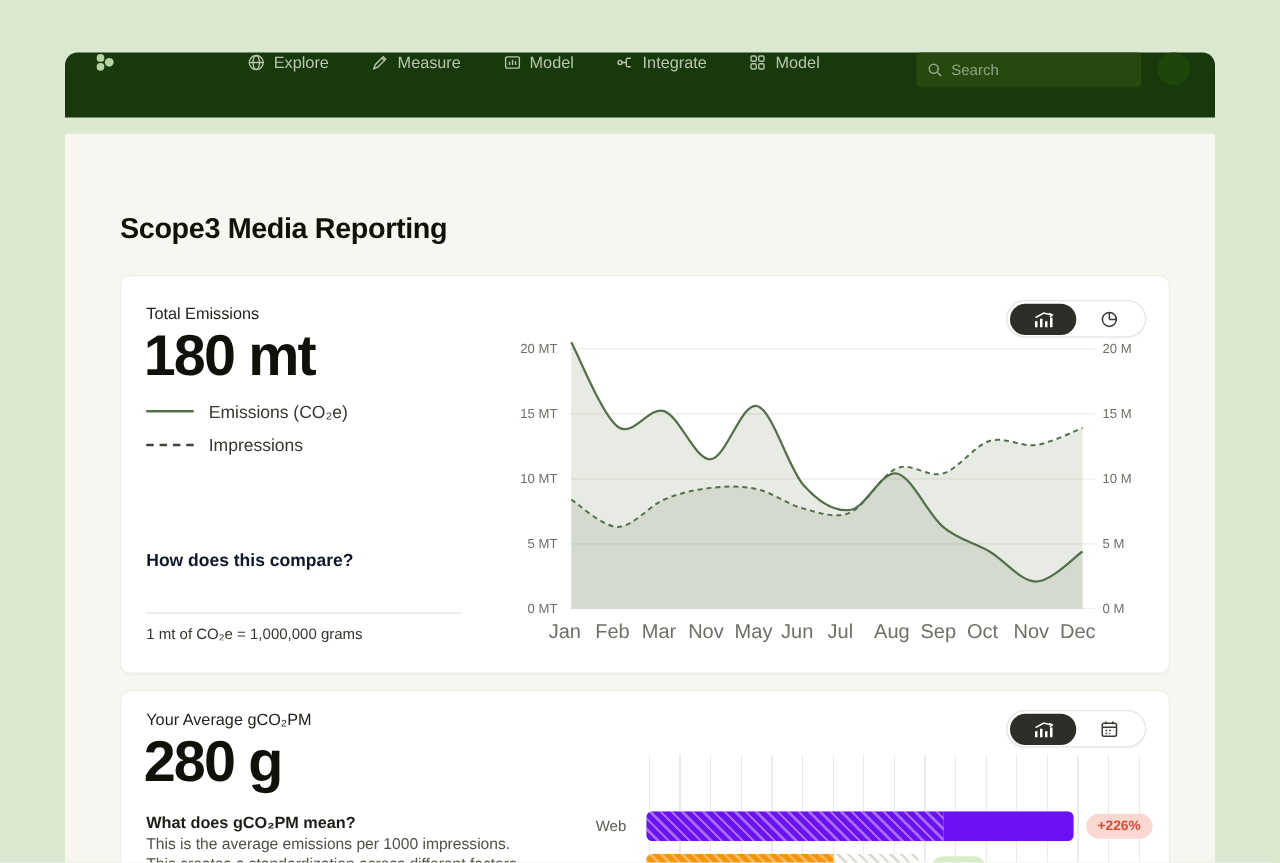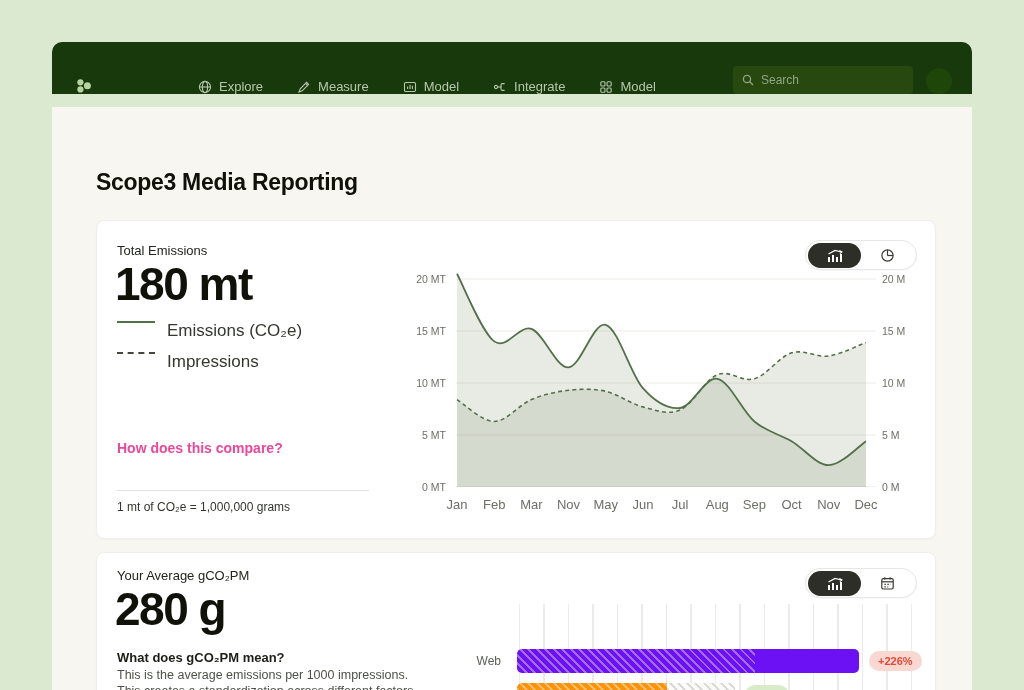--- a/index.html
+++ b/index.html
@@ -3,21 +3,21 @@
 <meta charset="utf-8">
 <style>
   * { margin:0; padding:0; box-sizing:border-box; }
   html,body { width:1024px; height:690px; overflow:hidden; }
   body { font-family:"Liberation Sans", sans-serif; background:#dbe9d0; }
   .stage { position:relative; width:1024px; height:690px; overflow:hidden; }
   .app { position:absolute; left:52px; top:42px; width:920px; height:648px; }
 
   
   .nav { position:relative; height:52px; background:#17390b; border-radius:10px 10px 0 0;
-         display:flex; align-items:flex-end; padding:0 20px; }
+         display:flex; align-items:flex-start; padding:0 20px; }
   .logo { width:18px; height:16px; margin-left:3px; flex:0 0 auto; cursor:pointer; }
   .nav-menu { display:flex; gap:34px; margin-left:105px; }
   .nav-item { display:flex; align-items:center; gap:7px; color:#b7c6ac; font-size:13px; cursor:pointer; }
   .nav-item svg { display:block; }
   .search { margin-left:auto; display:flex; align-items:center; gap:7px; width:180px; height:26px;
             background:#27490f; border-radius:4px; padding:14px 9px; }
   .search input { flex:1; min-width:0; background:transparent; border:none; outline:none;
                   color:#cfdcc4; font-size:12px; font-family:"Liberation Sans",sans-serif; }
   .search input::placeholder { color:#8fa581; }
   .avatar { width:26px; height:26px; border-radius:50%; background:#1f4609; margin-left:13px; cursor:pointer; }
@@ -29,44 +29,44 @@
   .card { position:absolute; left:44px; width:840px; background:#ffffff; border:1px solid #efeeea;
           border-radius:8px; box-shadow:0 1px 2px rgba(0,0,0,0.03); }
   .card1 { top:113px; height:319px; }
   .card2 { top:445px; height:240px; }
 
   .card-label { position:absolute; left:20px; font-size:13px; color:#22251d; }
   .big-value { position:absolute; left:18px; font-size:46px; font-weight:700; color:#101209; letter-spacing:-1.5px; }
 
   
   .legend { position:absolute; left:20px; top:100px; display:flex; flex-direction:column; gap:11px; }
-  .legend-row { display:flex; align-items:flex-start; gap:12px; font-size:17px; color:#34382f; }
+  .legend-row { display:flex; align-items:center; gap:12px; font-size:14px; color:#34382f; }
   .sw { width:38px; height:0; }
   .sw-solid { border-top:2.4px solid #54704a; }
   .sw-dashed { border-top:2.6px dashed #42463c; }
 
-  .compare-h { position:absolute; left:20px; top:219px; font-size:14px; font-weight:700; color:#ec4899; }
+  .compare-h { position:absolute; left:20px; top:219px; font-size:14px; font-weight:700; color:#0f172a; }
   .compare-row { position:absolute; left:20px; top:246px; display:flex; align-items:center; gap:9px;
                  font-size:12.5px; color:#2b2e27; }
   .divider { position:absolute; left:20px; top:269px; width:252px; border-top:1px solid #e5e3df; }
   .footnote { position:absolute; left:20px; top:279px; font-size:12px; color:#33362e; }
 
   
   .toggle { position:absolute; right:18px; display:flex; align-items:center; background:#fff;
             border:1px solid #e7e6e2; border-radius:16px; height:30px; padding:2px; box-shadow:0 1px 1px rgba(0,0,0,0.03); }
   .tg-seg { width:53px; height:25px; display:flex; align-items:center; justify-content:center;
             border-radius:13px; cursor:pointer; }
   .tg-on { background:#2e2e29; }
 
   
   .linechart { position:absolute; left:359px; top:37px; width:420px; height:229px; }
   .tick { position:absolute; font-size:10.5px; color:#6c7066; width:60px; }
   .tick-l { left:289px; text-align:right; }
   .tick-r { left:785px; text-align:left; }
-  .month { position:absolute; top:276px; width:36px; text-align:center; font-size:13px; color:#6c7066; }
+  .month { position:absolute; top:276px; width:36px; font-size:16px; color:#6c7066; }
 
   
   .barchart { position:absolute; left:20px; right:2px; top:51px; bottom:0; }
   .vgrid { position:absolute; left:402px; right:0; top:0; bottom:0;
            background:repeating-linear-gradient(90deg,#edebe7 0 1px,transparent 1px 24.5px); }
   .brow { position:absolute; left:0; right:0; height:24px; display:flex; align-items:center; }
   .blabel { width:384px; margin-right:16px; text-align:right; font-size:12px; color:#5a5e54; }
   .barwrap { display:flex; height:24px; border-radius:5px; overflow:hidden; }
   .seg { height:24px; }
   .badge { margin-left:10px; height:20px; border-radius:10px; padding:0 9px; display:flex;

